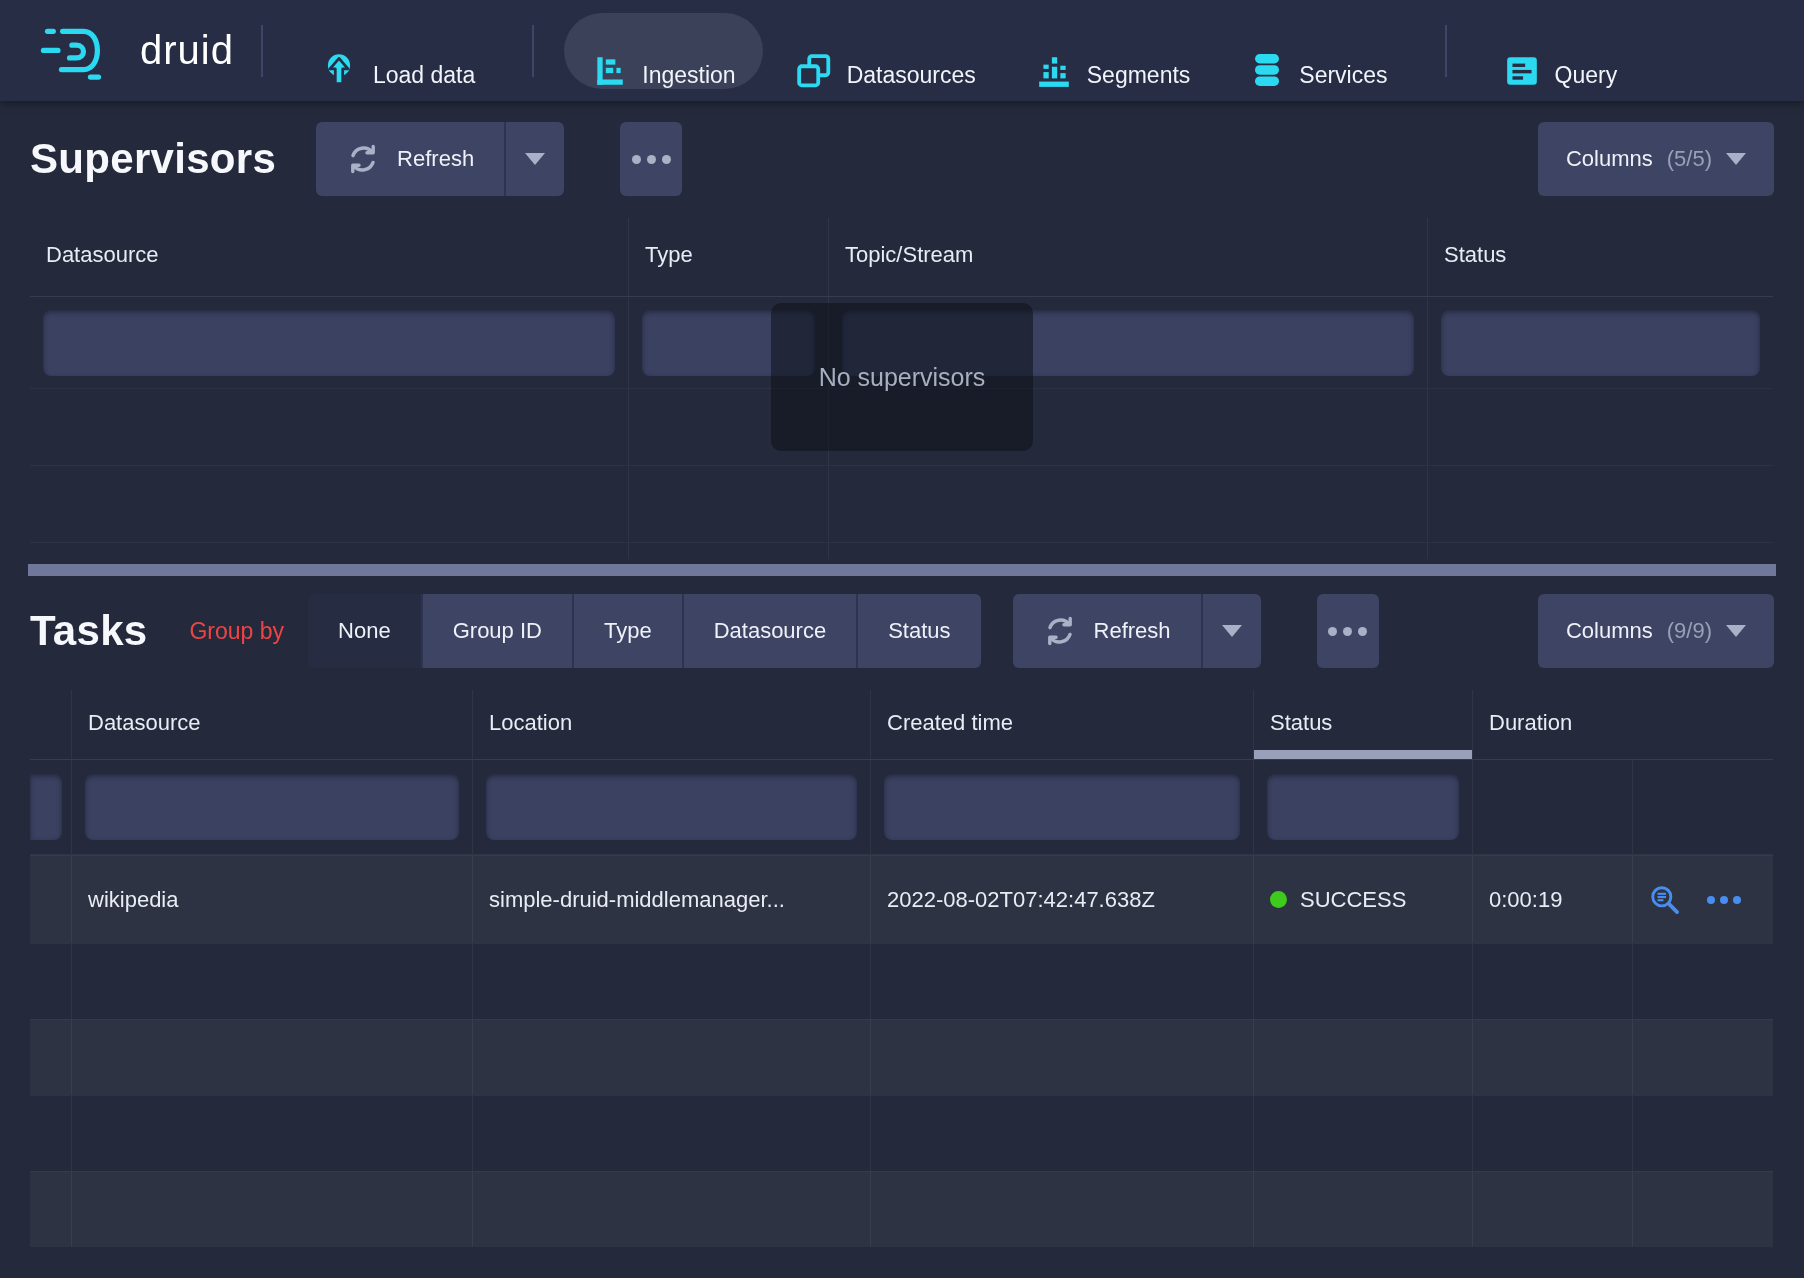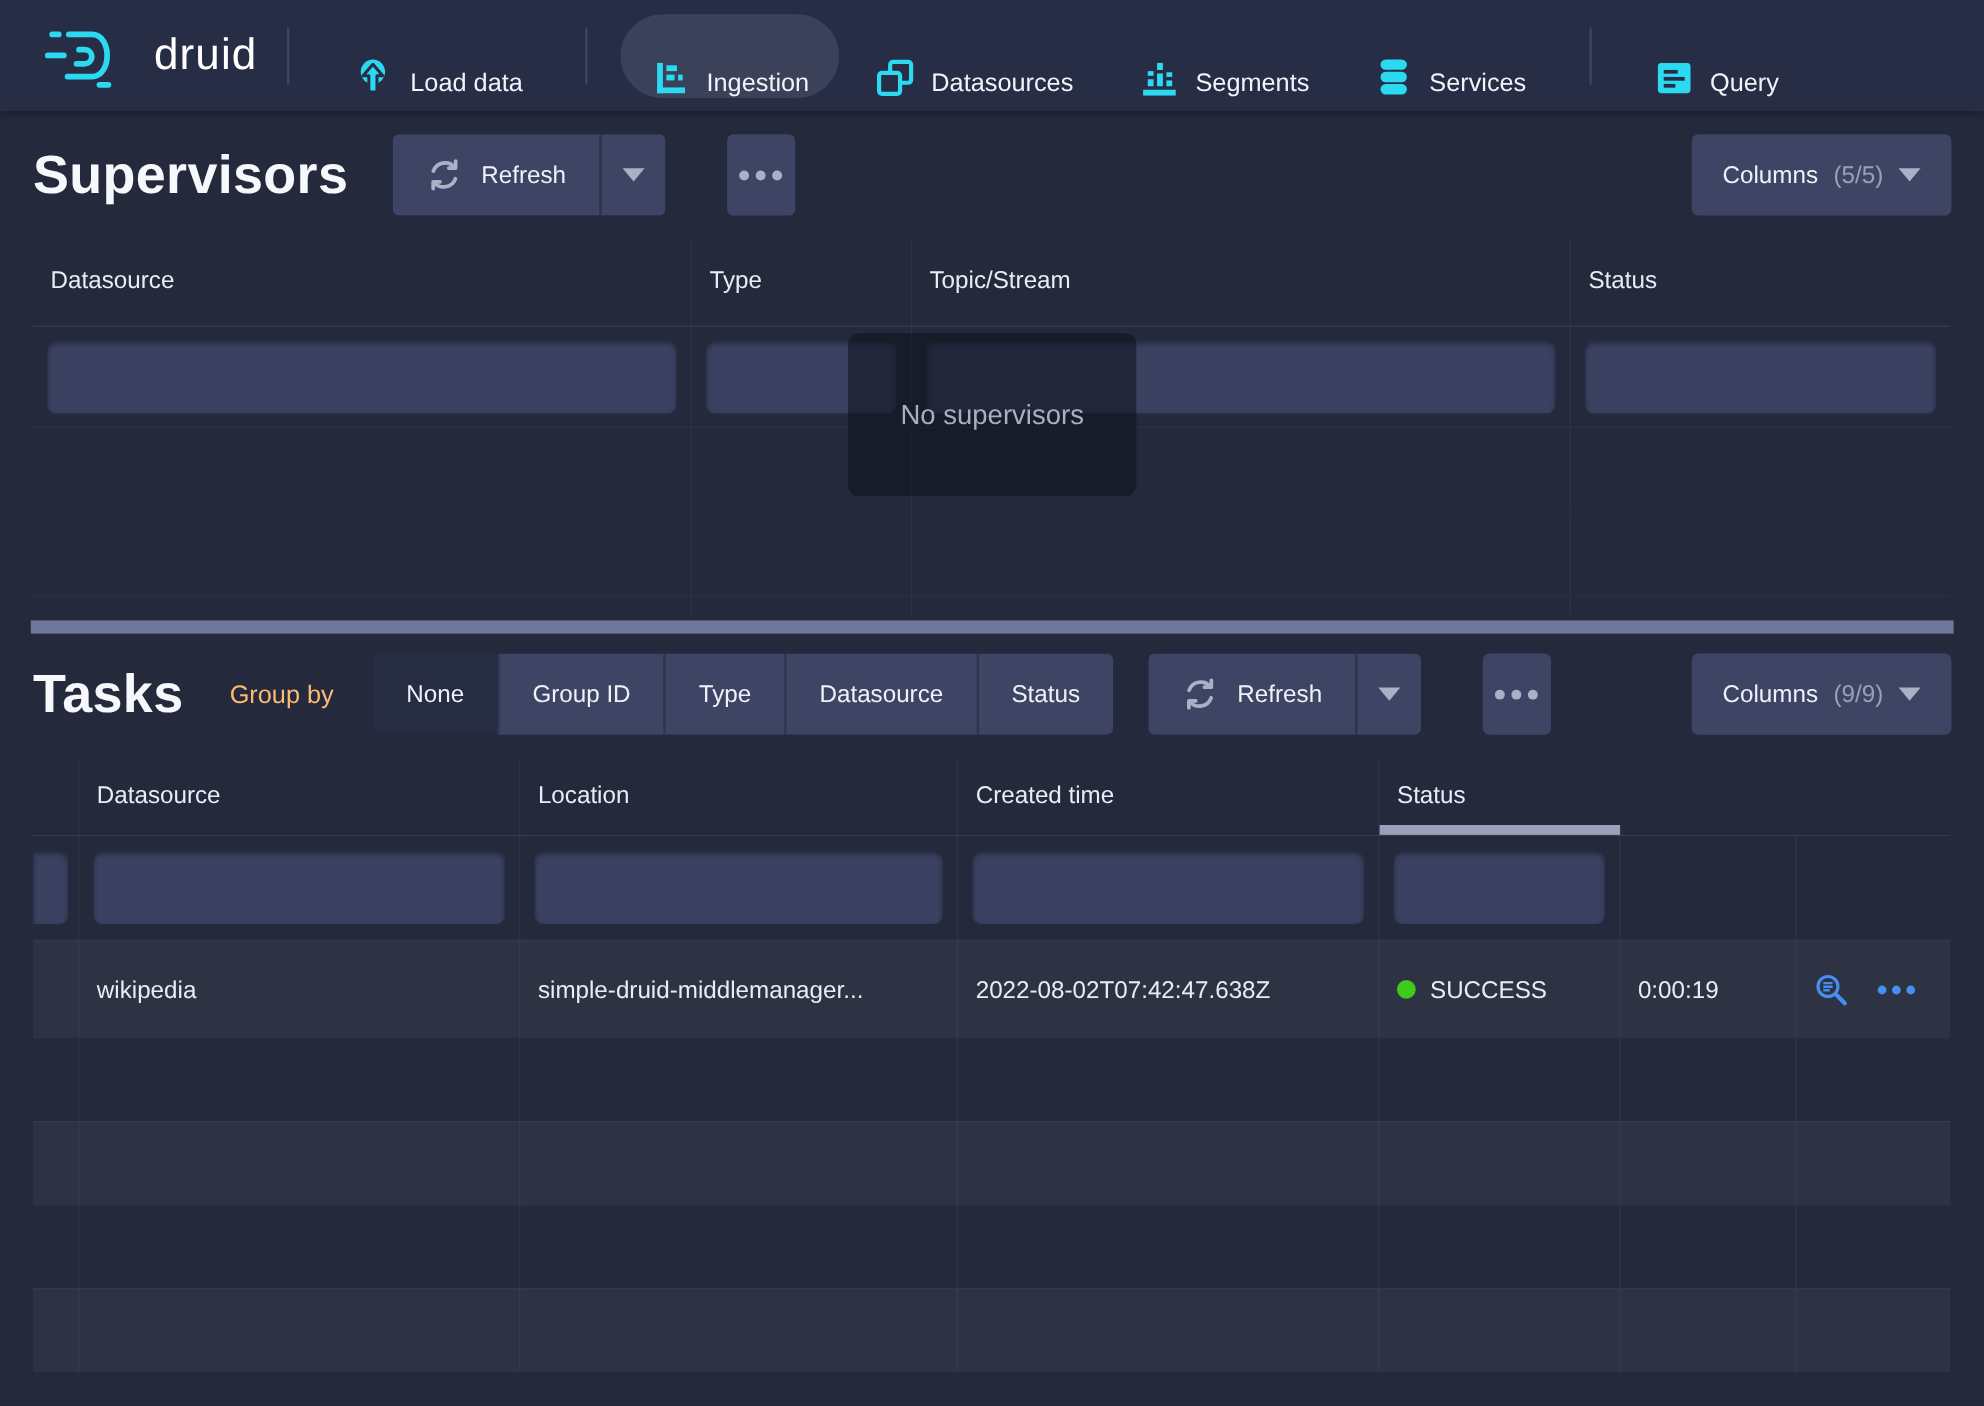--- a/index.html
+++ b/index.html
@@ -16,37 +16,37 @@
   .nav-divider { width:2px; height:52px; background:#3e4566; margin:0 27px; }
   .nav-item { display:flex; align-items:flex-end; gap:15px; height:76px; padding:0 27px; margin:0 3px;
               border-radius:38px; font-size:23px; color:#f1f4fa; cursor:pointer; white-space:nowrap; }
   .nav-item.active { background:#3a4158; }
   .nav-icon { flex:0 0 auto; }
 
   
   .controls { position:absolute; left:30px; right:30px; height:62px; display:flex; align-items:center; }
   .sup-controls { top:128px; }
   .tasks-controls { top:600px; }
-  .section-title { font-size:49px; font-weight:700; color:#f6f8fc; letter-spacing:.3px; }
+  .section-title { font-size:42px; font-weight:700; color:#f6f8fc; letter-spacing:.3px; }
   .sup-controls .section-title { margin-right:40px; }
   .tasks-controls .section-title { margin-right:42px; }
 
   .btn { display:flex; align-items:center; justify-content:center; height:74px; background:#3e4564;
          border:none; color:#eef1f7; font-size:22px; font-family:inherit; cursor:pointer; }
   .btn-group { display:flex; border-radius:6px; overflow:hidden; }
   .btn-main { padding:0 30px; gap:17px; }
   .btn-caret { width:60px; border-left:2px solid #2d3452; }
   .caret { width:0; height:0; border-left:10px solid transparent; border-right:10px solid transparent;
            border-top:12px solid #a9b1c7; }
   .btn-more { width:62px; border-radius:6px; margin-left:56px; gap:6px; }
   .dot { width:9px; height:9px; border-radius:50%; background:#a9b1c7; }
   .columns-btn { margin-left:auto; border-radius:6px; padding:0 28px; gap:14px; }
   .columns-count { color:#98a0b6; }
 
-  .groupby-label { font-size:23px; color:#fdba74; margin-right:36px; }
+  .groupby-label { font-size:23px; color:#ef4444; margin-right:24px; }
   .gb-btn { padding:0 30px; border-right:2px solid #2d3452; }
   .gb-btn:last-child { border-right:none; }
   .gb-btn.active { background:#262c42; }
   .tasks-controls .btn-group + .btn-group { margin-left:32px; }
 
   
   .table { position:absolute; left:30px; width:1743px; font-size:22px; }
   .sup-table { top:218px; height:342px; }
   .task-table { top:690px; height:558px; }
 
@@ -303,20 +303,21 @@
   <div class="table task-table">
     <div class="thead">
       <div class="th c0"></div>
       <div class="th c1">Datasource</div>
       <div class="th c2">Location</div>
       <div class="th c3">Created time</div>
       <div class="th c4">
         <span>Status</span>
         <span class="sort-bar"></span>
       </div>
+      <div class="th c5">Duration</div>
     </div>
 
     <div class="filter-row">
       <div class="f-cell c0">
           <div class="filter-box stub"></div>
         </div>
       <div class="f-cell c1">
           <div class="filter-box"></div>
         </div>
       <div class="f-cell c2">

